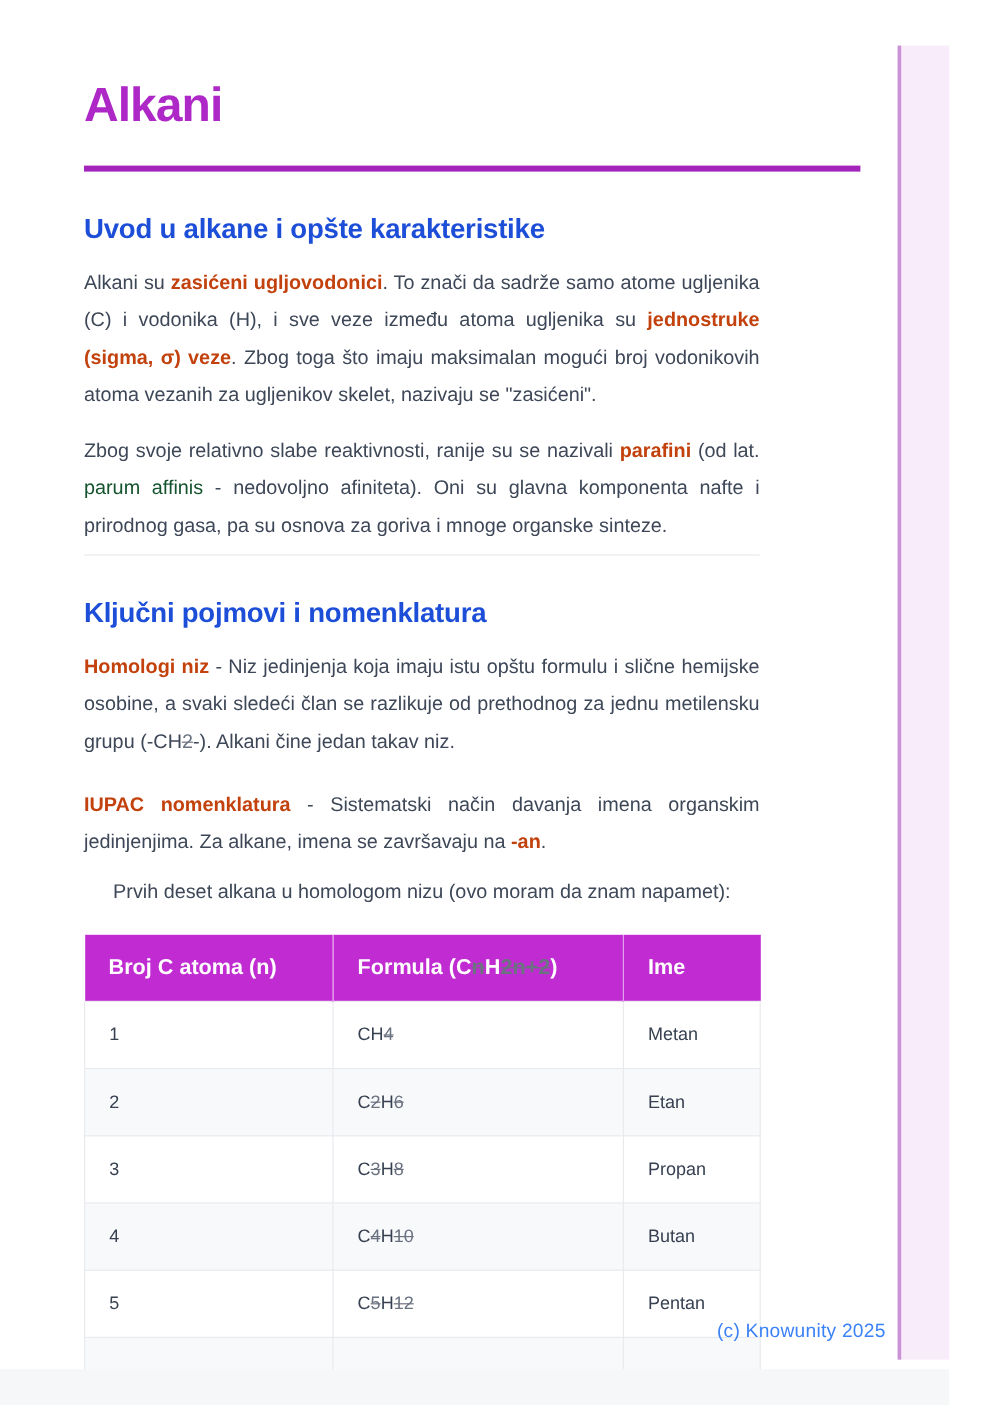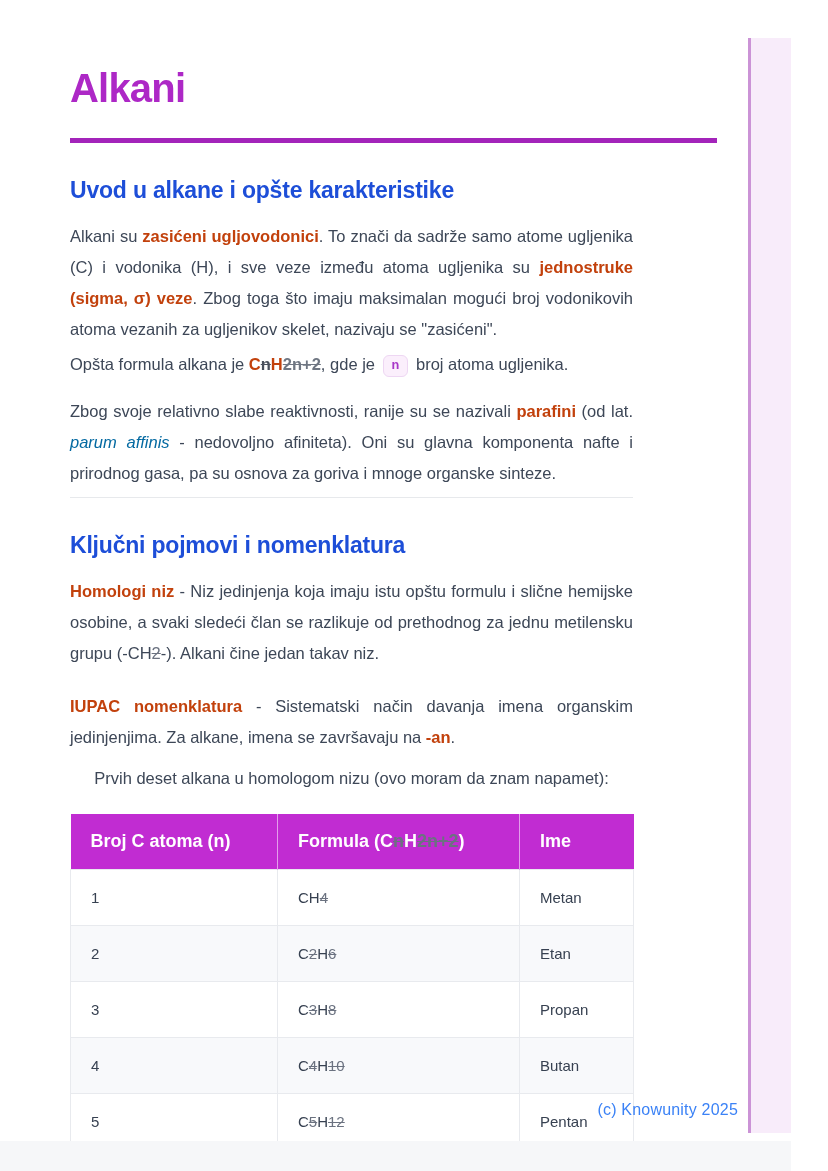--- a/index.html
+++ b/index.html
@@ -46,21 +46,21 @@
   }
   p.tight{margin-top:4px;}
   p.semi{margin-top:22px;}
   p.last{margin-top:10px;text-align:center;}
 
   .divider{margin:8px 0 0 0;border:none;border-top:1px solid #e7e9ec;height:0;}
 
   
   .seg-plain{}
   .seg-b{font-weight:bold;color:#c2410c;}
-  .seg-i{font-style:italic;color:#0369a1;}
+  .seg-i{color:#14532d;}
   .seg-del{text-decoration:line-through;color:#6b7280;}
   .seg-bdel{font-weight:bold;text-decoration:line-through;color:#49505c;}
   .seg-bdelg{font-weight:bold;text-decoration:line-through;color:#6f7682;}
   .seg-code{
     display:inline-block;vertical-align:1px;
     font-family:"Liberation Mono","DejaVu Sans Mono",monospace;
     font-size:13px;font-weight:bold;color:#a838c8;
     background:#fbeffc;border:1px solid #eed7f3;border-radius:6px;
     padding:1px 8px 2px 8px;margin:0 3px;line-height:17px;
   }
@@ -91,21 +91,20 @@
 
   <div class="accent-bar"></div>
 
   <div class="content">
 
     <h1 class="title">Alkani</h1>
     <div class="rule"></div>
 
     <h2 class="section-heading">Uvod u alkane i opšte karakteristike</h2>
     <p><span class="seg-plain">Alkani su </span><span class="seg-b">zasićeni ugljovodonici</span><span class="seg-plain">. To znači da sadrže samo atome ugljenika (C) i vodonika (H), i sve veze između atoma ugljenika su </span><span class="seg-b">jednostruke (sigma, σ) veze</span><span class="seg-plain">. Zbog toga što imaju maksimalan mogući broj vodonikovih atoma vezanih za ugljenikov skelet, nazivaju se "zasićeni".</span></p>
-    <p class="tight"><span class="seg-plain">Opšta formula alkana je </span><span class="seg-b">C</span><span class="seg-bdel">n</span><span class="seg-b">H</span><span class="seg-bdelg">2n+2</span><span class="seg-plain">, gde je </span><span class="seg-code">n</span><span class="seg-plain"> broj atoma ugljenika.</span></p>
     <p><span class="seg-plain">Zbog svoje relativno slabe reaktivnosti, ranije su se nazivali </span><span class="seg-b">parafini</span><span class="seg-plain"> (od lat. </span><span class="seg-i">parum affinis</span><span class="seg-plain"> - nedovoljno afiniteta). Oni su glavna komponenta nafte i prirodnog gasa, pa su osnova za goriva i mnoge organske sinteze.</span></p>
 
     <hr class="divider">
 
     <h2 class="section-heading second">Ključni pojmovi i nomenklatura</h2>
     <p><span class="seg-b">Homologi niz</span><span class="seg-plain"> - Niz jedinjenja koja imaju istu opštu formulu i slične hemijske osobine, a svaki sledeći član se razlikuje od prethodnog za jednu metilensku grupu (-CH</span><span class="seg-del">2</span><span class="seg-plain">-). Alkani čine jedan takav niz.</span></p>
     <p class="semi"><span class="seg-b">IUPAC nomenklatura</span><span class="seg-plain"> - Sistematski način davanja imena organskim jedinjenjima. Za alkane, imena se završavaju na </span><span class="seg-b">-an</span><span class="seg-plain">.</span></p>
     <p class="last"><span class="seg-plain">Prvih deset alkana u homologom nizu (ovo moram da znam napamet):</span></p>
 
     <table class="alkanes">

